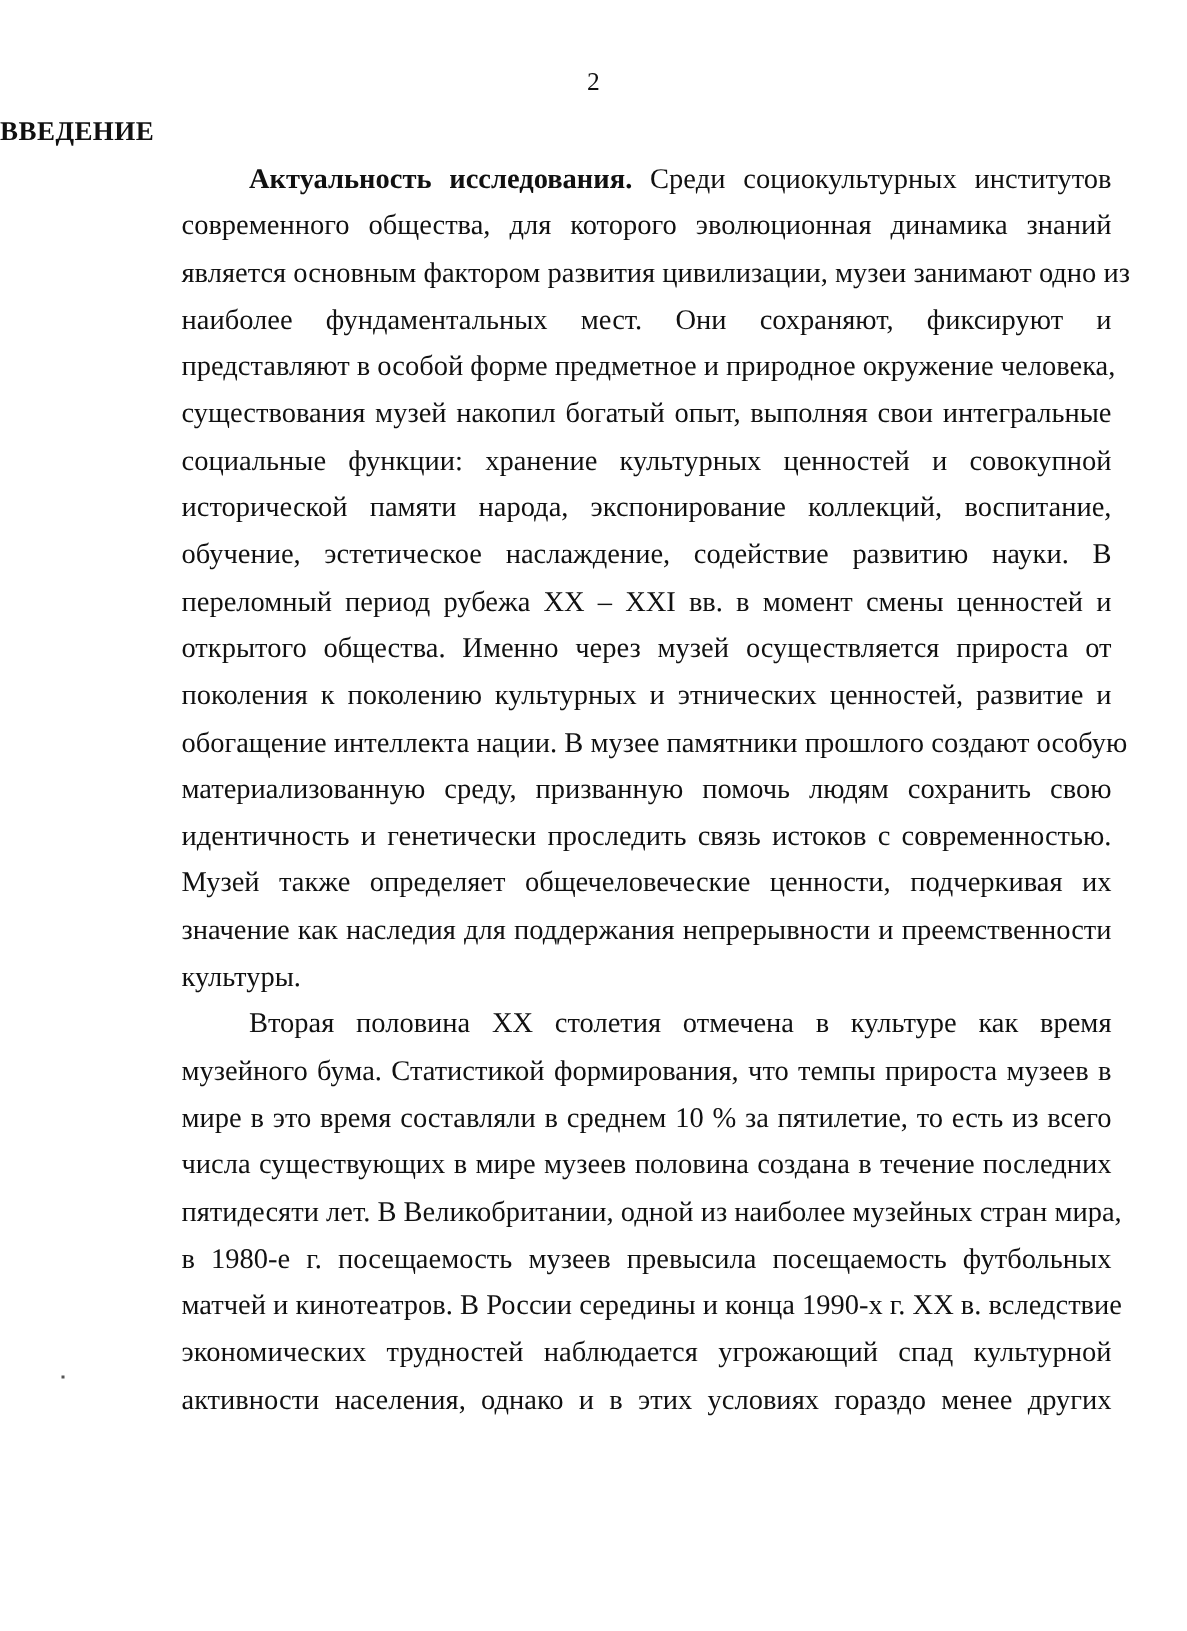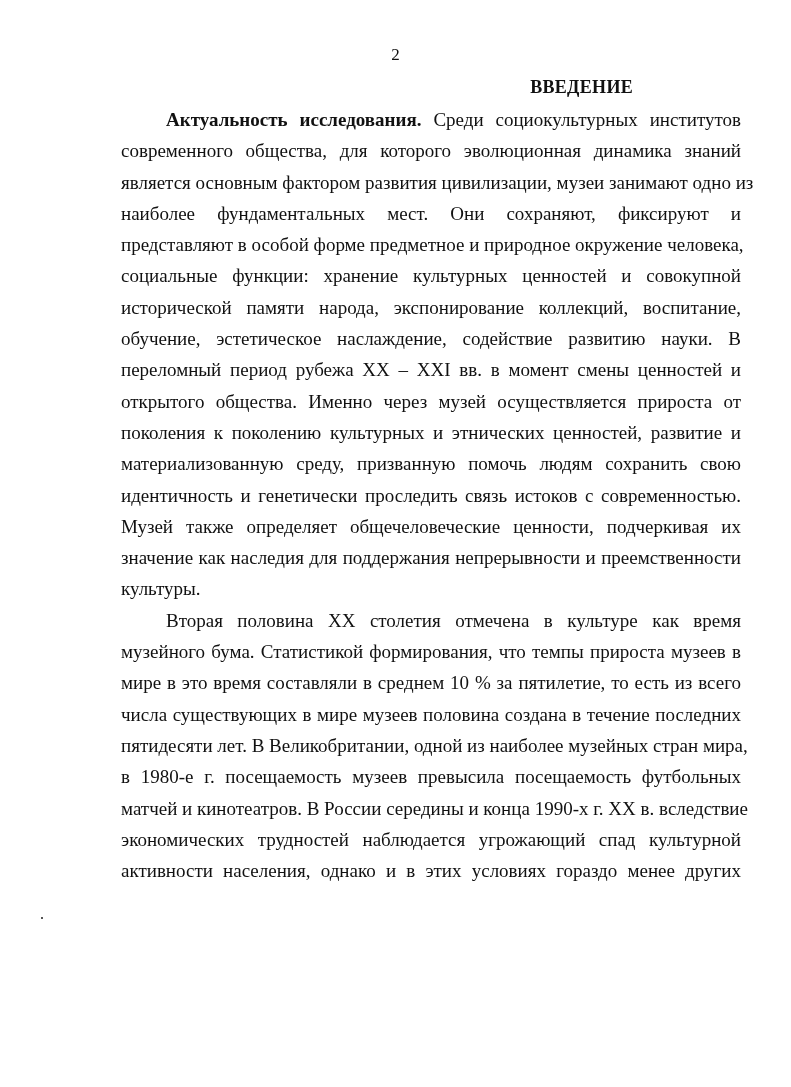--- a/index.html
+++ b/index.html
@@ -7,21 +7,21 @@
     width: 791px; height: 1087px; position: relative; overflow: hidden;
     font-family: "Liberation Serif", "DejaVu Serif", serif;
     color: #111111;
   }
   .page-number {
     position: absolute; left: 0; width: 791px; top: 45px;
     text-align: center; font-size: 17px; line-height: 20px;
   }
   .heading {
     position: absolute; left: 0; width: 633px; top: 76px;
-    text-align: right; font-size: 18px; line-height: 22px; font-weight: bold;
+    text-align: left; font-size: 18px; line-height: 22px; font-weight: bold;
     letter-spacing: 0.3px;
   }
   .body-text {
     position: absolute; left: 121px; top: 104px; width: 620px;
     font-size: 19px; line-height: 31.3px;
   }
   .line {
     display: block; white-space: nowrap; text-align: justify;
     text-align-last: justify; height: 31.3px;
   }
@@ -40,26 +40,28 @@
   <div class="page-number">2</div>
   <div class="heading">ВВЕДЕНИЕ</div>
 
   <div class="body-text">
 
     <span class="line indent"><span class="bold">Актуальность исследования.</span><span> Среди социокультурных институтов</span></span>
     <span class="line">современного общества, для которого эволюционная динамика знаний</span>
     <span class="line">является основным фактором развития цивилизации, музеи занимают одно из</span>
     <span class="line">наиболее фундаментальных мест. Они сохраняют, фиксируют и</span>
     <span class="line">представляют в особой форме предметное и природное окружение человека,</span>
+    <span class="line">существования музей накопил богатый опыт, выполняя свои интегральные</span>
     <span class="line">социальные функции: хранение культурных ценностей и совокупной</span>
     <span class="line">исторической памяти народа, экспонирование коллекций, воспитание,</span>
     <span class="line">обучение, эстетическое наслаждение, содействие развитию науки. В</span>
     <span class="line">переломный период рубежа XX – XXI вв. в момент смены ценностей и</span>
     <span class="line">открытого общества. Именно через музей осуществляется прироста от</span>
     <span class="line">поколения к поколению культурных и этнических ценностей, развитие и</span>
+    <span class="line">обогащение интеллекта нации. В музее памятники прошлого создают особую</span>
     <span class="line">материализованную среду, призванную помочь людям сохранить свою</span>
     <span class="line">идентичность и генетически проследить связь истоков с современностью.</span>
     <span class="line">Музей также определяет общечеловеческие ценности, подчеркивая их</span>
     <span class="line">значение как наследия для поддержания непрерывности и преемственности</span>
     <span class="line last">культуры.</span>
 
     <span class="line indent">Вторая половина XX столетия отмечена в культуре как время</span>
     <span class="line">музейного бума. Статистикой формирования, что темпы прироста музеев в</span>
     <span class="line">мире в это время составляли в среднем 10 % за пятилетие, то есть из всего</span>
     <span class="line">числа существующих в мире музеев половина создана в течение последних</span>

